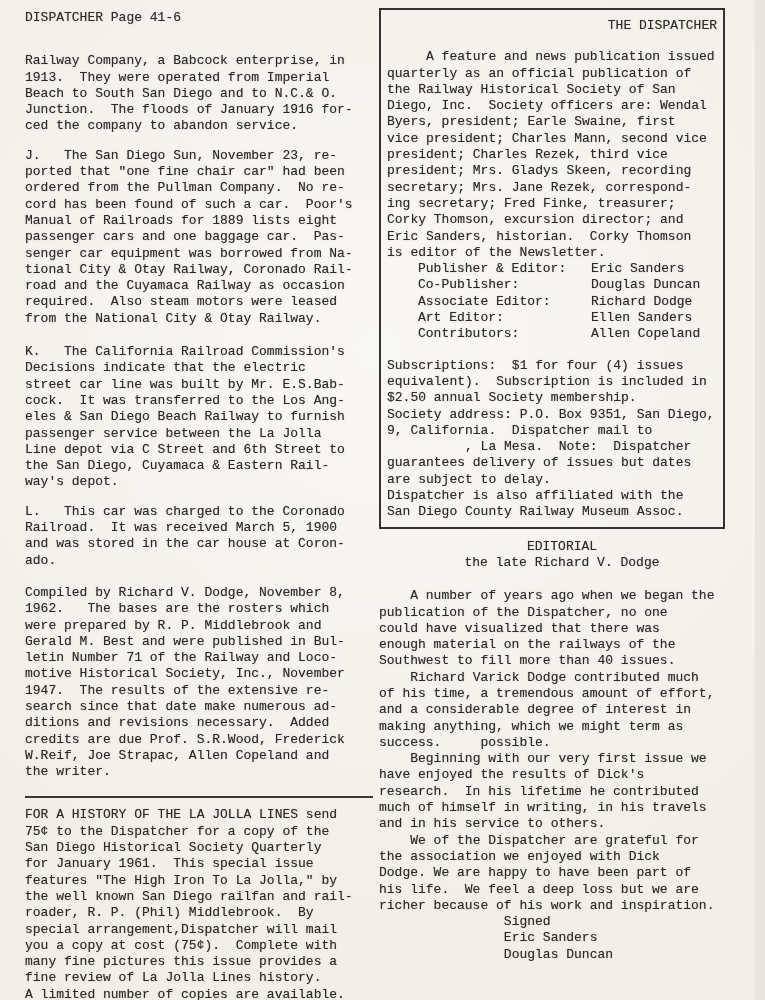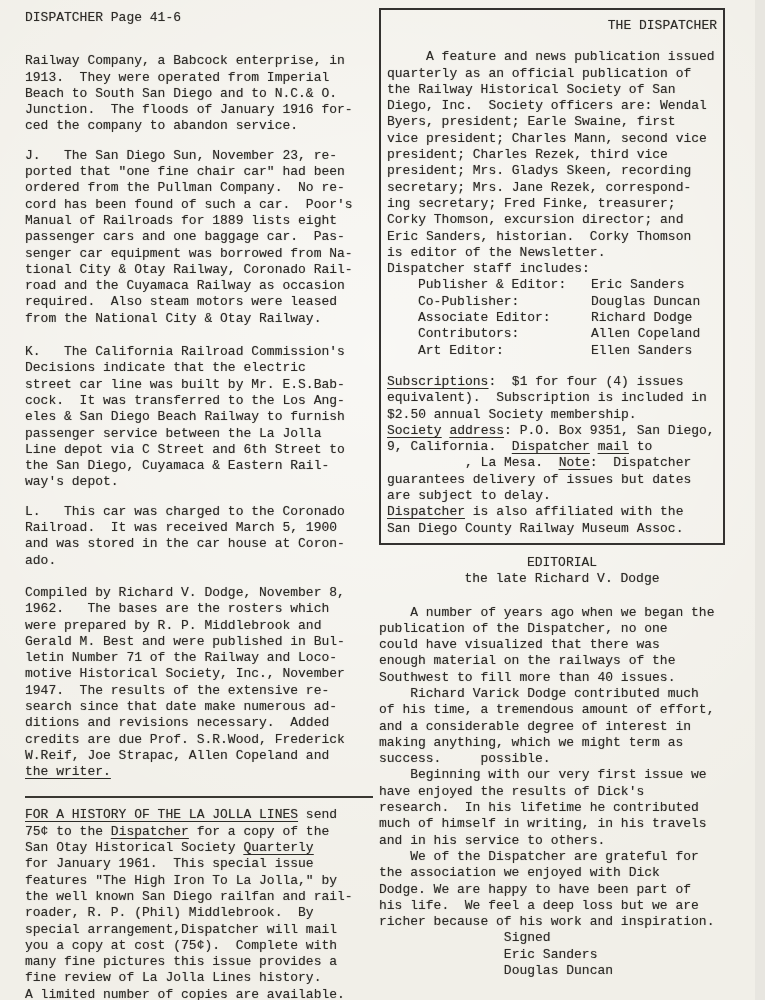--- a/index.html
+++ b/index.html
@@ -30,21 +30,21 @@
   .mb13 { margin-bottom: 13px; }
   .mb16 { margin-bottom: 16px; }
   .mb17 { margin-bottom: 17px; }
   .mb4  { margin-bottom: 16px; }
 
   .rule {
     border: 0; border-top: 2px solid #3a3832;
     margin: 0 0 9px 0; height: 0;
   }
 
-  .u { text-decoration: underline; text-decoration-thickness: 1px; text-underline-offset: 3px; }
+  .u { text-decoration-thickness: 1px; text-underline-offset: 3px; }
 
   .masthead-box {
     box-sizing: border-box;
     width: 346px;
     border: 2px solid #343230;
     padding: 8px 6px 6px 6px;
     margin-bottom: 10px;
   }
   .box-title { text-align: right; margin: 0 0 15px 0; }
   .staff-row { display: flex; align-items: center; }
@@ -111,21 +111,21 @@
 search since that date make numerous ad-
 ditions and revisions necessary.  Added
 credits are due Prof. S.R.Wood, Frederick
 W.Reif, Joe Strapac, Allen Copeland and
 </span><span class="u">the writer.</span></p>
 
     <div class="rule"></div>
 
     <p class="pre"><span class="u">FOR A HISTORY OF THE LA JOLLA LINES</span><span> send
 75¢ to the </span><span class="u">Dispatcher</span><span> for a copy of the
-San Otay Historical Society </span><span class="u">Quarterly</span><span>
+San Diego Historical Society </span><span class="u">Quarterly</span><span>
 for January 1961.  This special issue
 features "The High Iron To La Jolla," by
 the well known San Diego railfan and rail-
 roader, R. P. (Phil) Middlebrook.  By
 special arrangement,Dispatcher will mail
 you a copy at cost (75¢).  Complete with
 many fine pictures this issue provides a
 fine review of La Jolla Lines history.
 A limited number of copies are available.</span></p>
   </div>
@@ -142,42 +142,41 @@
 Byers, president; Earle Swaine, first
 vice president; Charles Mann, second vice
 president; Charles Rezek, third vice
 president; Mrs. Gladys Skeen, recording
 secretary; Mrs. Jane Rezek, correspond-
 ing secretary; Fred Finke, treasurer;
 Corky Thomson, excursion director; and
 Eric Sanders, historian.  Corky Thomson
 is editor of the Newsletter.</div>
 
-      <div class="pre">Dispatcher staff includes:</div>
 
       <div class="staff">
         <div class="staff-row">
           <span class="staff-role">Publisher &amp; Editor:</span>
           <span class="staff-name">Eric Sanders</span>
         </div>
         <div class="staff-row">
           <span class="staff-role">Co-Publisher:</span>
           <span class="staff-name">Douglas Duncan</span>
         </div>
         <div class="staff-row">
           <span class="staff-role">Associate Editor:</span>
           <span class="staff-name">Richard Dodge</span>
         </div>
         <div class="staff-row">
+          <span class="staff-role">Art Editor:</span>
+          <span class="staff-name">Ellen Sanders</span>
+        </div>
+        <div class="staff-row">
           <span class="staff-role">Contributors:</span>
           <span class="staff-name">Allen Copeland</span>
-        </div>
-        <div class="staff-row">
-          <span class="staff-role">Art Editor:</span>
-          <span class="staff-name">Ellen Sanders</span>
         </div>
       </div>
 
       <div class="pre subs"><span class="u">Subscriptions</span><span>:  $1 for four (4) issues
 equivalent).  Subscription is included in
 $2.50 annual Society membership.
 </span><span class="u">Society</span><span> </span><span class="u">address</span><span>: P.O. Box 9351, San Diego,
 9, California.  </span><span class="u">Dispatcher</span><span> </span><span class="u">mail</span><span> to
           , La Mesa.  </span><span class="u">Note</span><span>:  Dispatcher
 guarantees delivery of issues but dates

